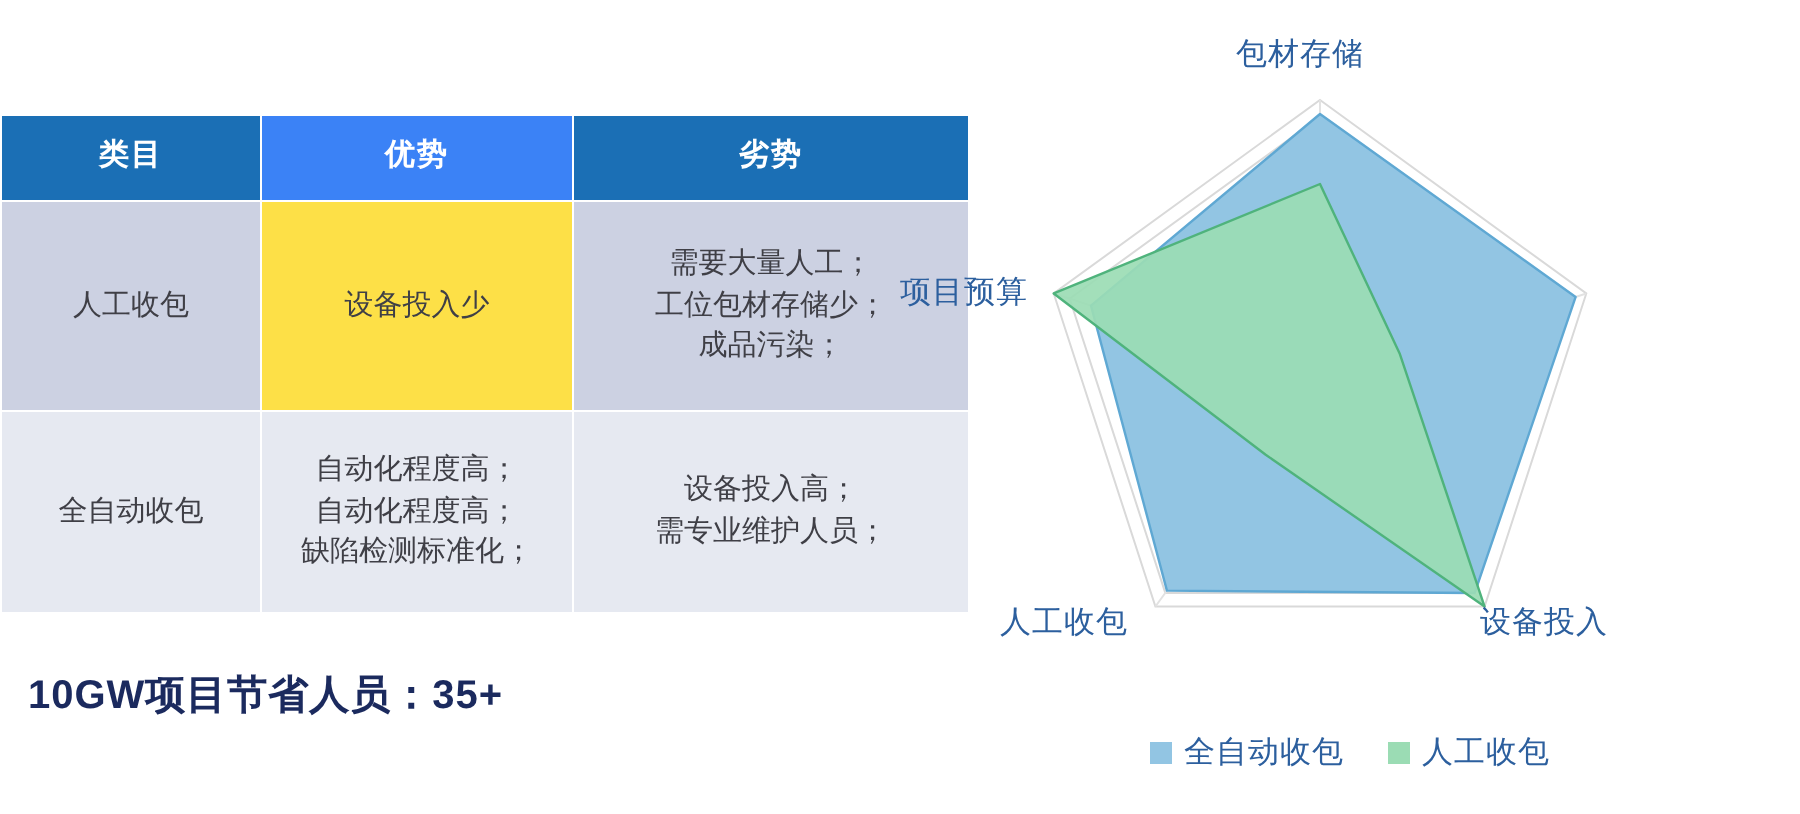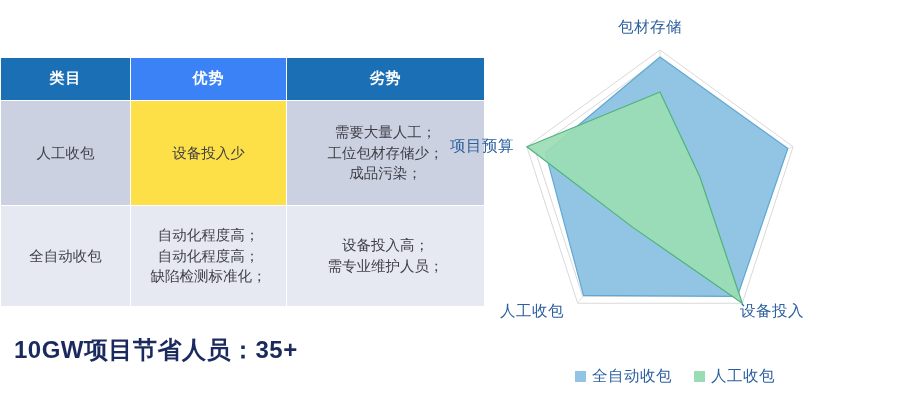--- a/index.html
+++ b/index.html
@@ -53,21 +53,21 @@
   .col-3 { width: 185px; }
   .cell-lines span { display: block; white-space: nowrap; }
 
   
   #savings-headline {
     position: absolute;
     left: 14px;
     top: 334px;
     font-family: "Liberation Sans", "DejaVu Sans", sans-serif;
     font-weight: bold;
-    font-size: 24px;
+    font-size: 20px;
     color: #1b2a5e;
     letter-spacing: 0.5px;
     white-space: nowrap;
   }
 
   
   #radar-chart {
     position: absolute;
     left: 450px;
     top: 0px;

